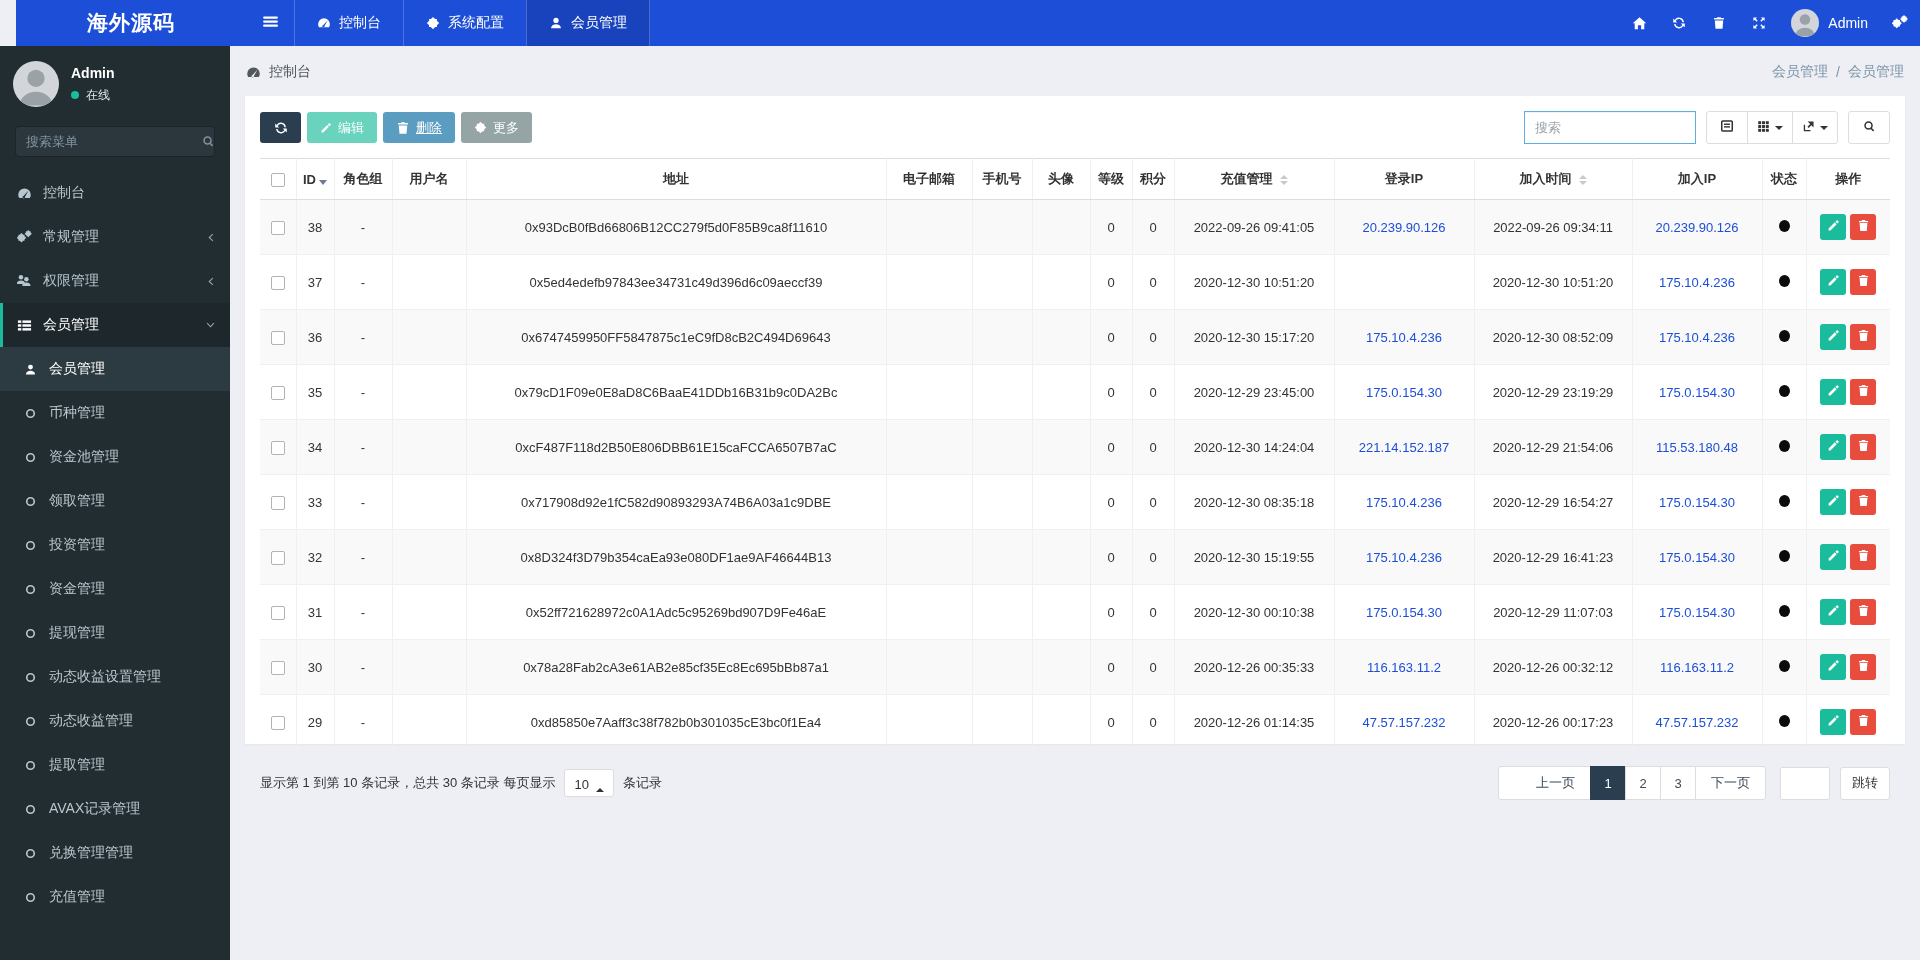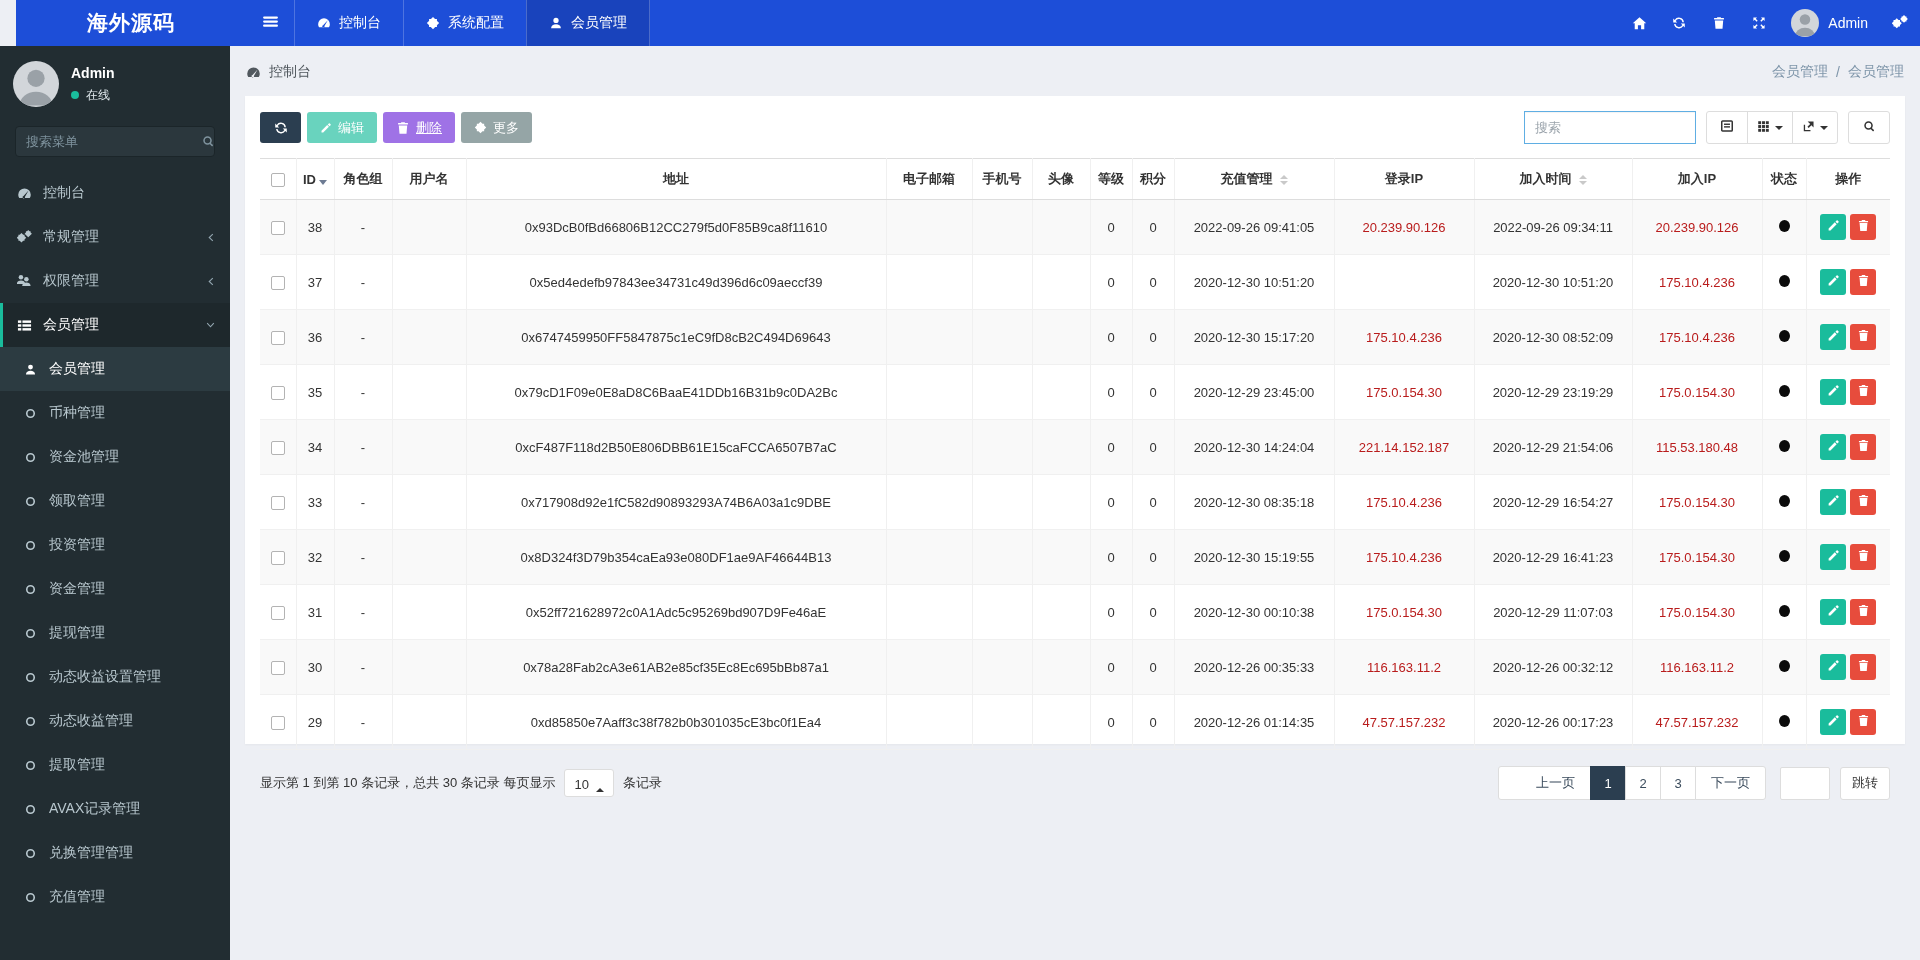--- a/index.html
+++ b/index.html
@@ -52,21 +52,21 @@
   .bc-link { cursor:pointer; }
 
   .card { margin:0 15px; background:#fff; height:648px; padding:15px; box-shadow:0 1px 2px rgba(0,0,0,.04); }
 
   
   .toolbar { display:flex; align-items:center; margin-bottom:14px; }
   .btn { height:31px; border:none; border-radius:3px; color:#fff; font-size:13px; font-family:inherit; display:inline-flex; align-items:center; gap:6px; padding:0 13px; margin-right:6px; cursor:pointer; }
   .btn .ico { display:inline-flex; }
   .btn-refresh { background:#2b3e50; width:41px; justify-content:center; padding:0; }
   .btn-edit { background:#1abc9c; opacity:.65; }
-  .btn-del { background:#6d28d9; opacity:.65;text-decoration:underline; }
+  .btn-del { background:#0369a1; opacity:.65;text-decoration:underline; }
   .btn-more { background:#95a5a6; }
   .toolbar-right { margin-left:auto; display:flex; align-items:center;padding-left:37px; }
   .search-input { width:172px; height:33px; border:1px solid #5faee3; outline:none; padding:0 10px; font-size:13px; font-family:inherit; color:#333; box-shadow:inset 0 1px 1px rgba(0,0,0,.05); }
   .search-input::placeholder { color:#9aa3ab; }
   .btn-group { display:flex; margin-left:10px; }
   .gbtn { height:33px; min-width:42px; background:#fff; border:1px solid #ddd; display:flex; align-items:center; justify-content:center; gap:5px; color:#333; cursor:pointer; margin-left:-1px; padding:0 9px; }
   .gbtn:first-child { border-radius:3px 0 0 3px; margin-left:0; }
   .gbtn:last-child { border-radius:0 3px 3px 0; }
   .gbtn-single { border-radius:3px !important; margin-left:10px; }
   .caret-dn { width:0; height:0; border-left:4px solid transparent; border-right:4px solid transparent; border-top:4px solid #333; display:inline-block; }
@@ -79,21 +79,21 @@
   td { padding:14px 4px; color:#333; }
   th:first-child, td:first-child { border-left:none; }
   th:last-child, td:last-child { border-right:none; }
   tbody tr:nth-child(odd) { background:#f9f9f9; }
   .sort-stack { display:inline-flex; flex-direction:column; gap:2px; margin-left:7px; vertical-align:middle; }
   .sort-stack i { width:0; height:0; border-left:4px solid transparent; border-right:4px solid transparent; display:block; }
   .sort-stack .up { border-bottom:4px solid #c9c9c9; }
   .sort-stack .dn { border-top:4px solid #c9c9c9; }
   .id-caret { display:inline-block; width:0; height:0; border-left:4px solid transparent; border-right:4px solid transparent; border-top:5px solid #6d7b93; margin-left:3px; vertical-align:-1px; }
   .chk { appearance:none; -webkit-appearance:none; width:14px; height:14px; border:1px solid #b3b3b3; border-radius:2px; background:#fff; cursor:pointer; vertical-align:middle; }
-  .ip-link { color:#b91c1c; cursor:pointer; text-decoration:none; }
+  .ip-link { color:#1d4ed8; cursor:pointer; text-decoration:none; }
   .dot { display:inline-block; width:11px; height:12px; border-radius:50%; background:#0b0b0b; }
   .op-btn { width:26px; height:26px; border:none; border-radius:3px; color:#fff; display:inline-flex; align-items:center; justify-content:center; cursor:pointer; margin:0 2px; }
   .op-edit { background:#1abc9c; }
   .op-del { background:#e74c3c; }
 
   
   .table-footer { display:flex; align-items:center; margin-top:16px; color:#333; }
   .summary { display:flex; align-items:center; font-size:13px; }
   .page-size-btn { border:1px solid #ddd; background:#fff; border-radius:3px; height:28px; display:inline-flex; align-items:flex-end; gap:7px; padding:4px 9px; margin:0 9px; font-size:13px; color:#333; cursor:pointer; font-family:inherit; }
   .pagination { margin-left:auto; display:flex; align-items:center; }

